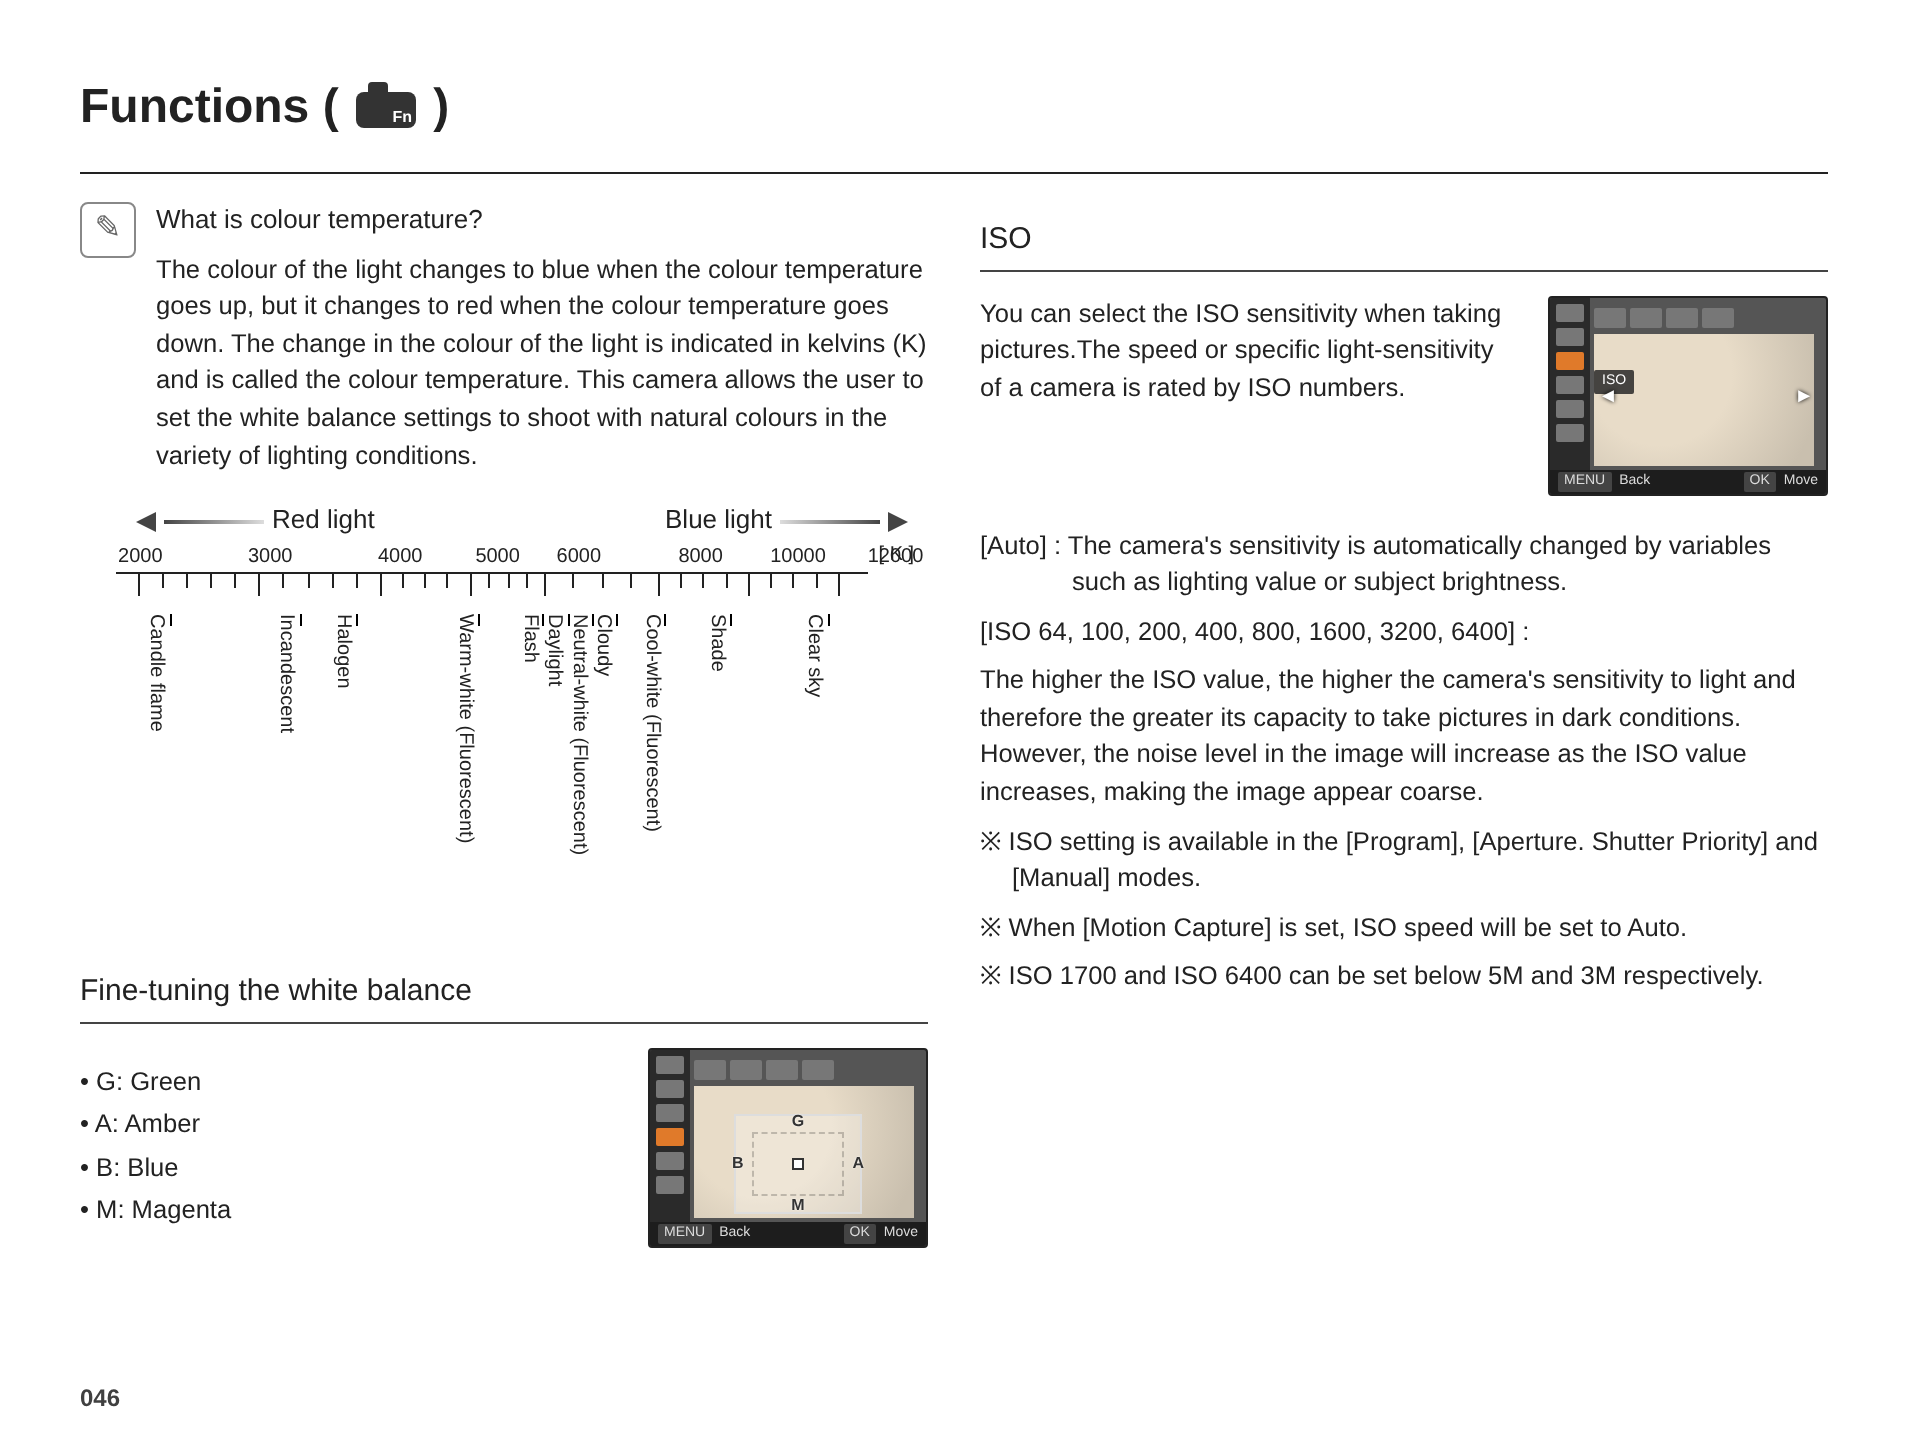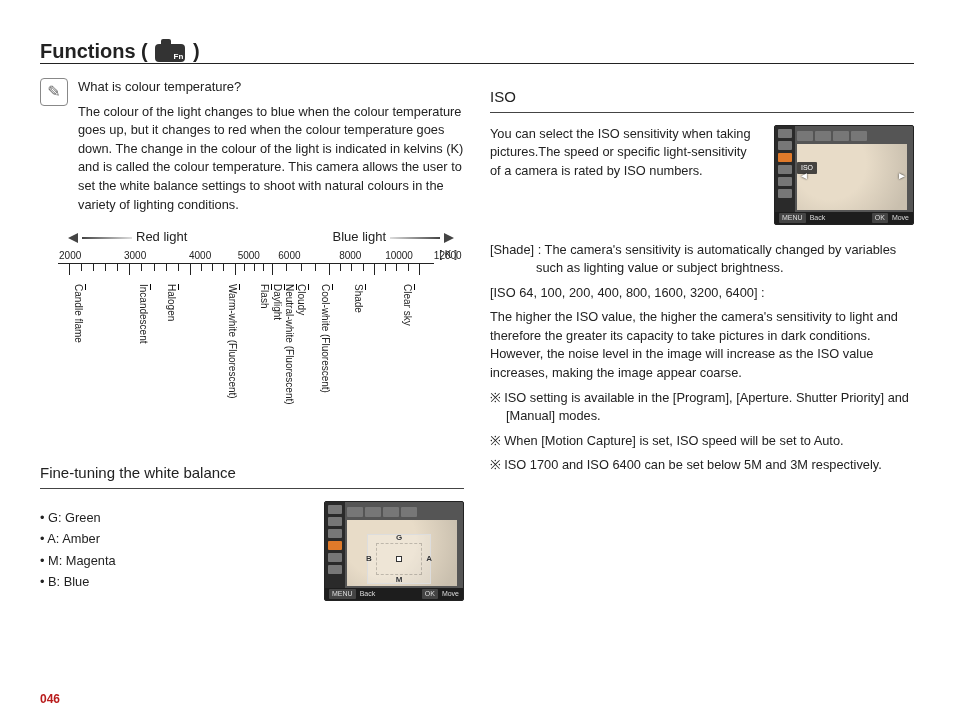--- a/index.html
+++ b/index.html
@@ -4,24 +4,24 @@
 <style>
   * { box-sizing: border-box; margin: 0; padding: 0; }
   html, body { width: 954px; height: 720px; }
   body {
     font-family: Arial, Helvetica, sans-serif;
     color: #222;
     padding: 40px 40px 20px 40px;
     position: relative;
   }
   .page-title {
-    font-size: 20px;
+    font-size: 24px;
     font-weight: bold;
     border-bottom: 1.5px solid #222;
-    padding-bottom: 0;
+    padding-bottom: 18px;
     margin-bottom: 14px;
   }
   .cam-icon {
     display: inline-block;
     width: 30px; height: 18px;
     background: #333;
     border-radius: 4px;
     position: relative;
     vertical-align: middle;
     margin: 0 2px;
@@ -123,21 +123,21 @@
   .lcd .grid .dot { position:absolute; left:50%; top:50%; width:6px; height:6px; margin:-3px 0 0 -3px; background:#fff; border:1px solid #333;}
   .lcd .grid .cross { position:absolute; inset:8px; border:1px dashed rgba(0,0,0,.2); }
 
   .iso-row { display:flex; gap:14px; }
   .iso-text { flex:1; }
   .iso-block p { margin: 6px 0; }
   .indent { padding-left: 46px; text-indent: -46px; }
   .starline { padding-left: 16px; text-indent: -16px; margin: 6px 0; }
   .page-num {
     position:absolute; left:40px; bottom:14px;
-    font-size:12px; font-weight:bold; color:#b91c1c;
+    font-size:12px; font-weight:bold; color:#404040;
   }
 </style>
 </head>
 <body>
 
 <div class="page-title">
   <span>Functions (</span>
   <span class="cam-icon"></span>
   <span> )</span>
 </div>
@@ -225,22 +225,22 @@
           <div class="src" style="left: 84%;"><span class="dot"></span><span>Clear sky</span></div>
         </div>
     </div>
 
     <div class="subheading">Fine-tuning the white balance</div>
     <div class="wb-row">
       <div class="wb-text">
         <div class="wb-list" id="wblist">
             <div>• G: Green</div>
             <div>• A: Amber</div>
+            <div>• B: Blue</div>
             <div>• M: Magenta</div>
-            <div>• B: Blue</div>
           </div>
       </div>
       <div class="lcd">
         <div class="sidebar">
             <i></i>
             <i></i>
             <i></i>
             <i class="hl"></i>
             <i></i>
             <i></i>
@@ -289,21 +289,21 @@
           <span>Back</span>
           <span style="flex:1"></span>
           <span class="tag">OK</span>
           <span>Move</span>
         </div>
       </div>
     </div>
 
     <div class="iso-block" style="margin-top:16px">
       <p class="indent">
-        <span>[Shade] :</span>
+        <span>[Auto] :</span>
         <span> </span>
         <span>The camera's sensitivity is automatically changed by variables such as lighting value or subject brightness.</span>
       </p>
       <p>[ISO 64, 100, 200, 400, 800, 1600, 3200, 6400] :</p>
       <p>The higher the ISO value, the higher the camera's sensitivity to light and therefore the greater its capacity to take pictures in dark conditions. However, the noise level in the image will increase as the ISO value increases, making the image appear coarse.</p>
       <div id="isonotes">
           <p class="starline">※ ISO setting is available in the [Program], [Aperture. Shutter Priority] and [Manual] modes.</p>
           <p class="starline">※ When [Motion Capture] is set, ISO speed will be set to Auto.</p>
           <p class="starline">※ ISO 1700 and ISO 6400 can be set below 5M and 3M respectively.</p>
         </div>

